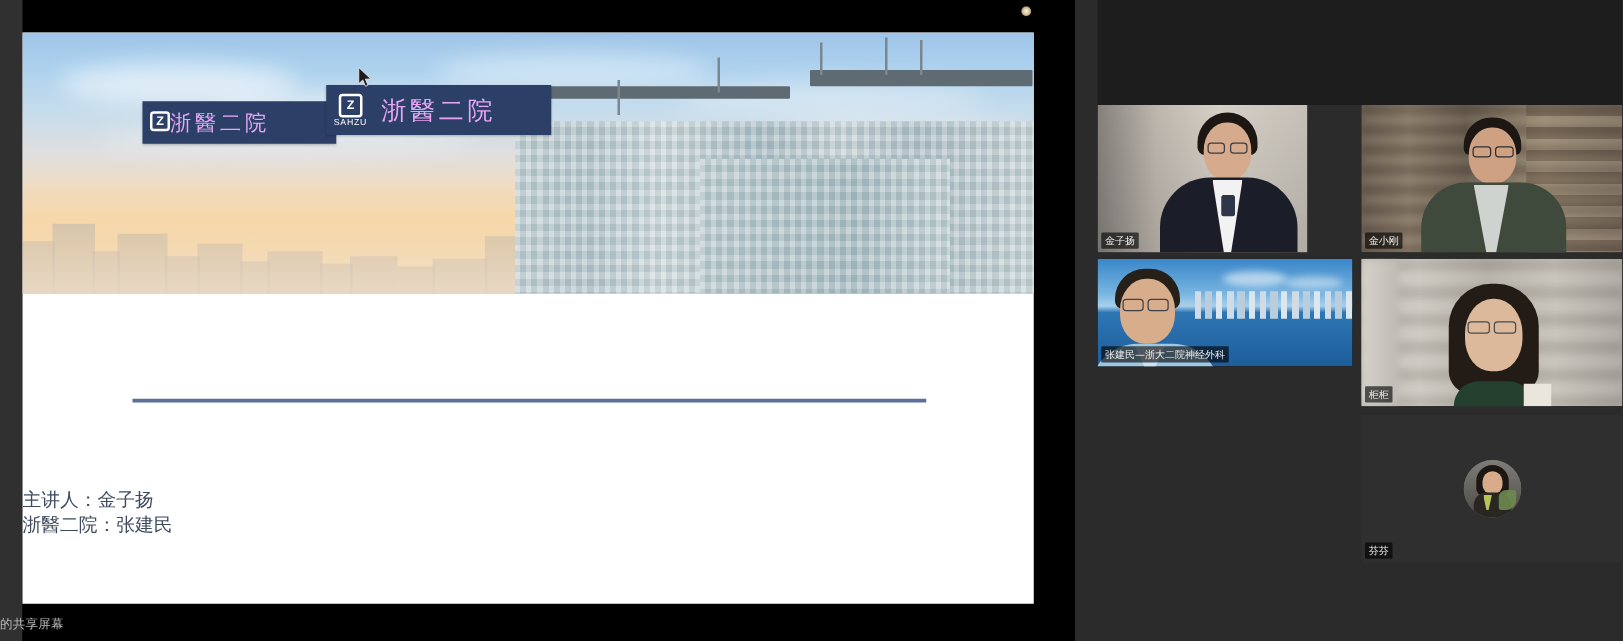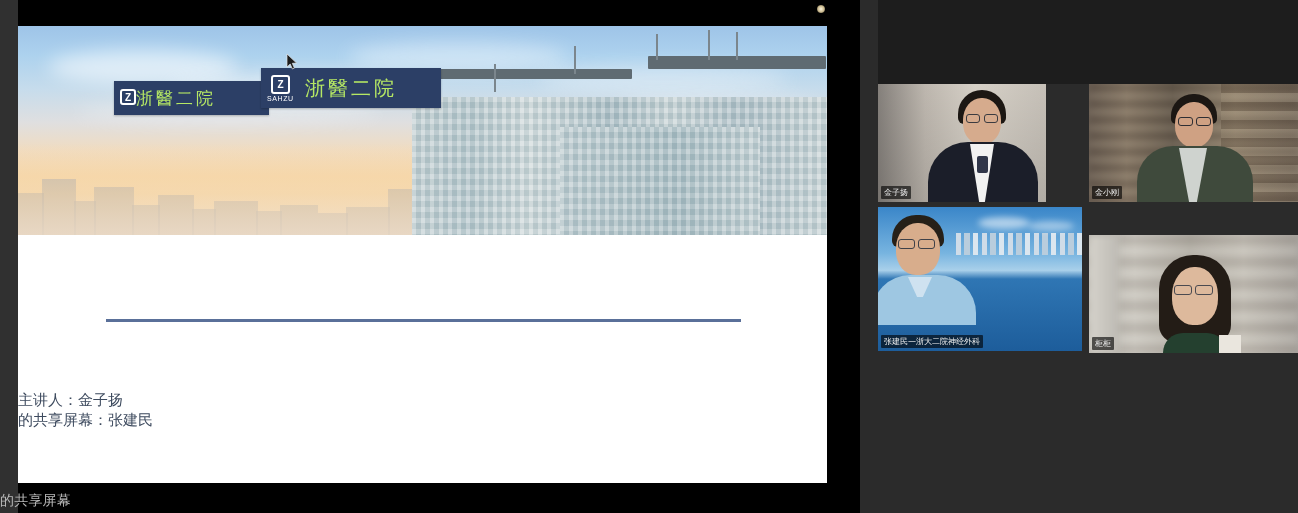--- a/index.html
+++ b/index.html
@@ -98,21 +98,21 @@
 
   
   .sign {
     position: absolute; background: #2c3f66;
     display: flex; align-items: center;
     box-shadow: 0 1px 2px rgba(0,0,0,.25);
   }
   .sign-a { left: 96px; top: 55px; width: 155px; height: 34px; }
   .sign-b { left: 243px; top: 42px; width: 180px; height: 40px; }
   .sign-cn {
-    color: #bef264; font-family: "DejaVu Sans", sans-serif;
+    color: #f0abfc; font-family: "DejaVu Sans", sans-serif;
     letter-spacing: 3px; white-space: nowrap; opacity: .95;
   }
   .sign-a .sign-cn { font-size: 17px; margin-left: 22px; }
   .sign-b .sign-cn { font-size: 20px; margin-left: 44px; }
   .sign-logo {
     position: absolute; left: 6px; top: 8px; width: 16px; height: 16px;
     border: 2px solid #fff; border-radius: 3px;
     display: flex; align-items: center; justify-content: center;
     color: #fff; font-size: 10px; font-weight: bold;
   }
@@ -149,21 +149,21 @@
     position: absolute; left: 0; width: 809px; 
     color: #3d4a5e; font-size: 15px;
     font-family: "DejaVu Sans", sans-serif;
   }
   .slide-pres { top: 365px; }
   .slide-adv  { top: 385px; }
 
   
   .share-indicator {
     position: absolute; left: 0; top: 492px;
-    color: #b9b9b9; font-size: 14px; white-space: nowrap;
+    color: #b9b9b9; font-size: 10px; white-space: nowrap;
     font-family: "DejaVu Sans", sans-serif;
     letter-spacing: .2px;
   }
 
   
   .panel {
     position: absolute; left: 860px; top: 0; width: 438px; height: 513px;
     background: #2b2b2b;
   }
   .panel-top-pad {
@@ -272,21 +272,21 @@
           <span class="sign-cn">浙醫二院</span>
         </div>
 
         <svg class="mouse-pointer" viewBox="0 0 12 16">
           <path d="M1 0 L1 13 L4.2 10 L6.4 15 L8.4 14.1 L6.3 9.3 L10.6 9.1 Z" fill="#1c1c1c" stroke="#e8e8e8" stroke-width="0.7"></path>
         </svg>
       </div>
 
       <div class="slide-rule"></div>
       <div class="slide-pres">主讲人：金子扬</div>
-      <div class="slide-adv">的共享屏幕：张建民</div>
+      <div class="slide-adv">浙醫二院：张建民</div>
     </div>
 
     <div class="share-indicator">的共享屏幕</div>
   </div>
 
   <div class="panel">
     <div class="panel-top-pad"></div>
     <div class="panel-gutter-l"></div>
 
     <div class="tile" style="left:18px; top:84px; width:168px; height:118px;">
@@ -315,51 +315,62 @@
       <div class="head" style="left:86px; top:18px; width:38px; height:45px; background:#cfa183;"></div>
       <div class="glasses" style="left:89px; top:33px; width:15px; height:9px; border-color:#2e2e33;"></div>
       <div class="glasses" style="left:107px; top:33px; width:15px; height:9px; border-color:#2e2e33;"></div>
       <div class="body" style="left:48px; top:62px; width:116px; height:56px;
            background:#3f4a3c; border-radius:36px 36px 0 0;"></div>
       <div class="body" style="left:90px; top:64px; width:28px; height:54px; background:#cfd3cf;
            clip-path:polygon(0 0,100% 0,64% 100%,36% 100%);"></div>
       <div class="tile-name">金小刚</div>
     </div>
 
-    <div class="tile" style="left:18px; top:207px; width:204px; height:144px;">
+    <div class="tile" style="left:18px; top:207px; width:204px; height:86px;">
       <div class="scene" style="background:linear-gradient(to bottom,#3a86c9 0%,#77b4e0 32%,#a9d0ea 44%,#2f76b4 50%,#1d5d9b 100%);"></div>
       <div class="scene" style="left:78px; top:26px; width:126px; height:22px; background:
           repeating-linear-gradient(to right,
             #cfdce8 0 5px, rgba(255,255,255,0) 5px 8px,
             #b9cddd 8px 14px, rgba(255,255,255,0) 14px 17px,
             #dbe6ef 17px 22px, rgba(255,255,255,0) 22px 26px);"></div>
       <div class="cloud" style="left:100px; top:10px; width:52px; height:12px; filter:blur(3px);"></div>
       <div class="cloud" style="left:150px; top:14px; width:46px; height:10px; filter:blur(3px); opacity:.8;"></div>
       <div class="hair" style="left:14px; top:8px; width:52px; height:32px; border-radius:24px 24px 6px 6px; background:#262018;"></div>
       <div class="head" style="left:18px; top:16px; width:44px; height:52px; background:#d8ad8c;"></div>
       <div class="glasses" style="left:20px; top:32px; width:17px; height:10px; border-color:#3f4148;"></div>
       <div class="glasses" style="left:40px; top:32px; width:17px; height:10px; border-color:#3f4148;"></div>
       <div class="body" style="left:-6px; top:68px; width:104px; height:50px;
            background:#9ec7e2; border-radius:38px 38px 0 0;"></div>
       <div class="body" style="left:30px; top:70px; width:24px; height:20px; background:#cfe2f0;
            clip-path:polygon(0 0,100% 0,62% 100%,38% 100%);"></div>
       <div class="tile-name">张建民—浙大二院神经外科</div>
     </div>
 
-    <div class="tile" style="left:229px; top:207px; width:209px; height:118px;margin-top:28px;">
+    <div class="tile" style="left:229px; top:207px; width:209px; height:118px;">
       <div class="scene" style="background:linear-gradient(to right,#b9b6b0 0%,#cdcac3 22%,#b2aea6 48%,#c7c3bb 74%,#a9a5a0 100%);"></div>
       <div class="scene blur" style="background:
           repeating-linear-gradient(to bottom, rgba(120,110,98,.3) 0 10px, rgba(220,215,205,.25) 10px 22px);
           opacity:.7;"></div>
       <div class="scene blur" style="left:0; width:30px; background:linear-gradient(to right,#d6d3cc,#bdbab3);"></div>
       <div class="hair" style="left:70px; top:20px; width:72px; height:88px; border-radius:34px 34px 18px 18px; background:#231c16;"></div>
       <div class="head" style="left:83px; top:32px; width:46px; height:58px; background:#ddb99c;"></div>
       <div class="glasses" style="left:85px; top:50px; width:18px; height:10px; border-color:#4a4a50;"></div>
       <div class="glasses" style="left:106px; top:50px; width:18px; height:10px; border-color:#4a4a50;"></div>
       <div class="body" style="left:74px; top:98px; width:64px; height:20px; background:#24402f; border-radius:24px 24px 0 0;"></div>
       <div class="body" style="left:130px; top:100px; width:22px; height:18px; background:#eae6de;"></div>
       <div class="tile-name">柜柜</div>
     </div>
 
 
+    <div class="tile" style="left:229px; top:332px; width:209px; height:118px; background:#2f2f2f;">
+      <div class="avatar-wrap">
+        <div class="avatar-art" style="background:linear-gradient(to bottom,#7e7d78,#4a4945);"></div>
+        <div class="avatar-art" style="left:10px; top:4px; width:26px; height:24px; background:#1d1713; border-radius:13px 13px 5px 5px;"></div>
+        <div class="avatar-art" style="left:15px; top:9px; width:16px; height:18px; background:#d8ab8b; border-radius:8px 8px 7px 7px;"></div>
+        <div class="avatar-art" style="left:8px; top:26px; width:30px; height:20px; background:#2a2621; border-radius:10px 10px 0 0;"></div>
+        <div class="avatar-art" style="left:16px; top:28px; width:7px; height:12px; background:#b7c45a; clip-path:polygon(0 0,100% 0,62% 100%,38% 100%);"></div>
+        <div class="avatar-art" style="left:28px; top:24px; width:14px; height:16px; background:#6e8a50; border-radius:6px 2px 8px 2px; opacity:.9;"></div>
+      </div>
+      <div class="tile-name">芬芬</div>
+    </div>
 
   </div>
 </div>
 
 </body></html>

